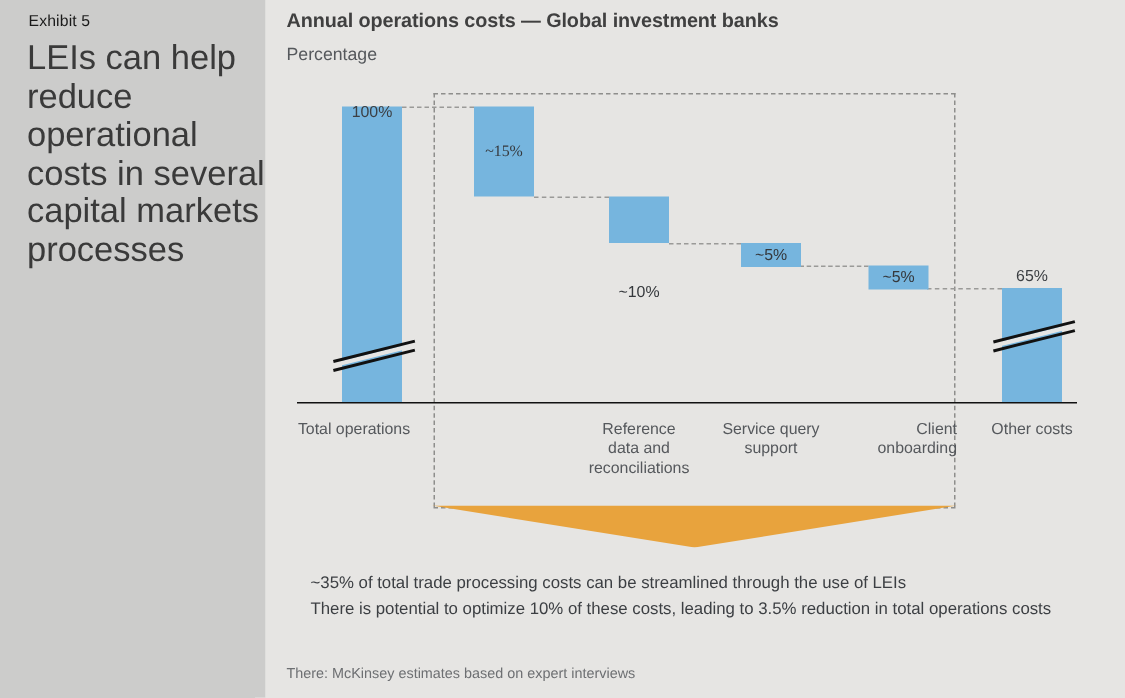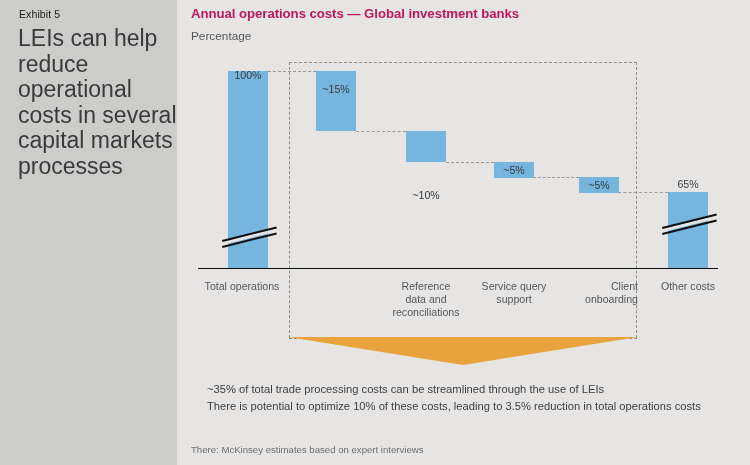--- a/index.html
+++ b/index.html
@@ -25,21 +25,21 @@
     font-size:23px;line-height:25.5px;color:#3A3A3A;font-weight:400;
   }
 
   
   #panel{
     position:absolute;left:177px;top:0;width:573px;height:465px;
     background:#E6E5E3;
   }
   #chart-title{
     position:absolute;left:14px;top:6px;
-    font-size:13.2px;font-weight:bold;color:#be185d;letter-spacing:-.05px;
+    font-size:13.2px;font-weight:bold;color:#404040;letter-spacing:-.05px;
   }
   #chart-subtitle{
     position:absolute;left:14px;top:29px;
     font-size:11.8px;color:#55585C;
   }
 
   
   #plot{position:absolute;left:0;top:0;width:573px;height:465px;}
   .bar{position:absolute;background:#76B5DE;}
   .val{
@@ -117,21 +117,21 @@
     <div class="bar" style="left:228px;top:71px;width:40px;height:197px;"></div>
     <div class="val" style="left:218px;top:60px;width:60px;margin-top:9px;">100%</div>
 
     <div class="brk" style="left:222px;top:226px;width:54px;height:24px;">
       <i style="left:0px;top:20px;width:56px;transform:rotate(-14deg);"></i>
       <u style="left:0px;top:15.5px;width:56px;transform:rotate(-14deg);"></u>
       <i style="left:0px;top:14px;width:56px;transform:rotate(-14deg);"></i>
     </div>
 
     <div class="bar" style="left:316px;top:71px;width:40px;height:60px;"></div>
-    <div class="val-in" style="left:311px;top:59px;width:50px;height:60px;">~15%</div>
+    <div class="val-in" style="left:311px;top:71px;width:50px;height:60px;font-family:Liberation Serif, serif;">~15%</div>
 
     <div class="bar" style="left:406px;top:131px;width:40px;height:31px;"></div>
     <div class="val-in" style="left:401px;top:131px;width:50px;height:31px;margin-top:48px;">~10%</div>
 
     <div class="bar" style="left:494px;top:162px;width:40px;height:16px;"></div>
     <div class="val-in" style="left:489px;top:162px;width:50px;height:16px;">~5%</div>
 
     <div class="bar" style="left:579px;top:177px;width:40px;height:16px;"></div>
     <div class="val-in" style="left:574px;top:177px;width:50px;height:16px;">~5%</div>
 
@@ -139,21 +139,21 @@
     <div class="val" style="left:658px;top:178px;width:60px;">65%</div>
 
     <div class="brk" style="left:662px;top:213px;width:54px;height:24px;">
       <i style="left:0px;top:20px;width:56px;transform:rotate(-14deg);"></i>
       <u style="left:0px;top:15.5px;width:56px;transform:rotate(-14deg);"></u>
       <i style="left:0px;top:14px;width:56px;transform:rotate(-14deg);"></i>
     </div>
 
     <div id="axis"></div>
 
-    <div class="xlabel" style="left:192px;top:280px;width:100px;">Total operations</div>
+    <div class="xlabel" style="left:186px;top:280px;width:100px;">Total operations</div>
     <div class="xlabel" style="left:472px;top:280px;width:84px;">Service query<br>support</div>
     <div class="xlabel" style="left:380px;top:280px;width:92px;">Reference<br>data and<br>reconciliations</div>
     <div class="xlabel" style="left:558px;top:280px;width:80px;text-align:right;">Client<br>onboarding</div>
     <div class="xlabel" style="left:644px;top:280px;width:88px;">Other costs</div>
 
     <div id="funnel">
       <svg width="350" height="28" viewBox="0 0 350 28" xmlns="http://www.w3.org/2000/svg">
         <polygon points="0,0 350,0 175,28" fill="#E8A33D"></polygon>
       </svg>
     </div>

